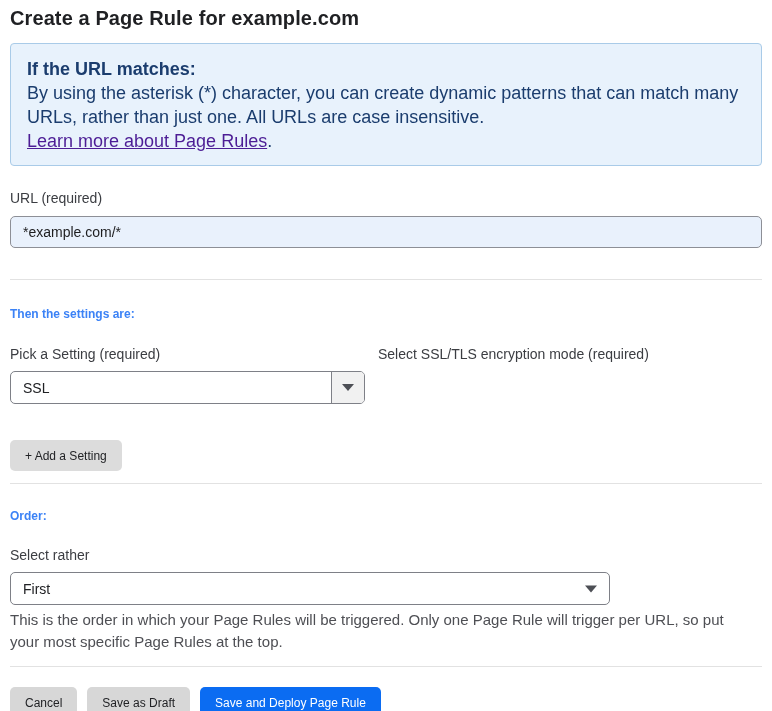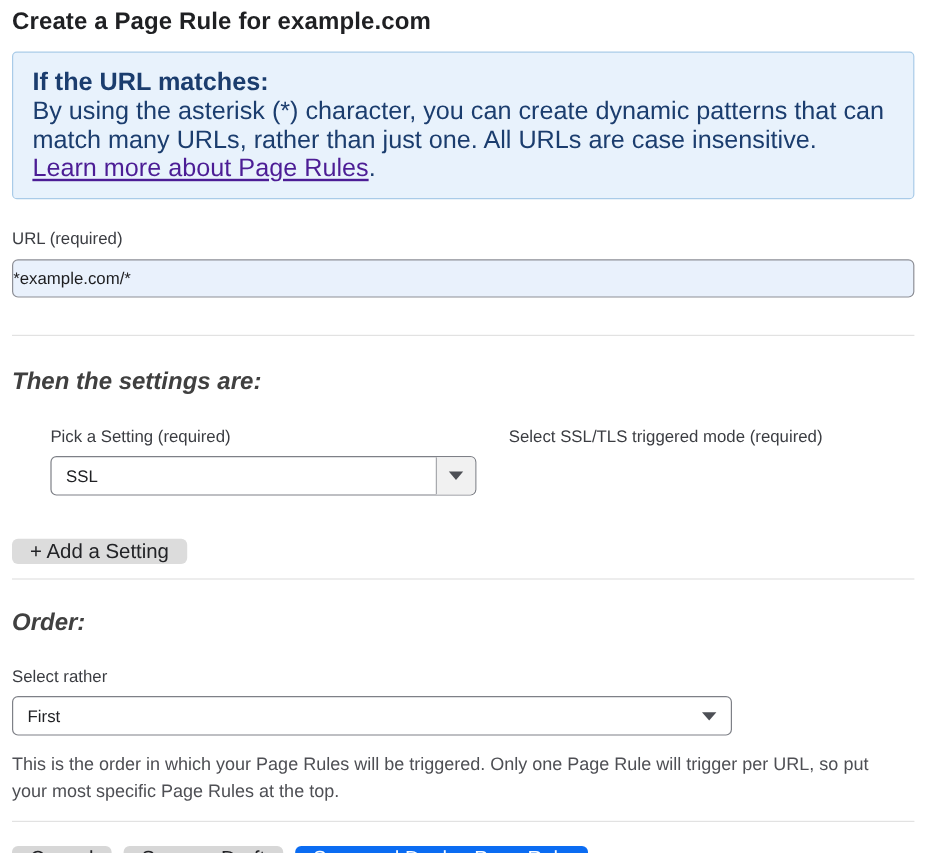--- a/index.html
+++ b/index.html
@@ -18,21 +18,21 @@
     color: #1f2023;
     letter-spacing: 0.1px;
   }
   .info-box {
     margin-top: 13px;
     background: #e8f2fc;
     border: 1px solid #a9cbe8;
     border-radius: 4px;
     padding: 13px 16px 12px 16px;
     color: #1b3d6e;
-    font-size: 21px;
+    font-size: 18px;
     line-height: 24px;
   }
   .info-box .info-heading { font-weight: 700; }
   .info-box a.info-link {
     color: #4c1d95;
     text-decoration: underline;
     cursor: pointer;
   }
   .field-label {
     font-size: 14px;
@@ -40,46 +40,44 @@
     line-height: 18px;
   }
   .url-label { margin-top: 23px; }
   .url-input {
     margin-top: 9px;
     width: 752px;
     height: 32px;
     background: #e9f1fc;
     border: 1px solid #8d8f96;
     border-radius: 5px;
-    padding: 0 0;
+    padding: 0 12px;
     font-family: "Liberation Sans", "DejaVu Sans", sans-serif;
     font-size: 14px;
     color: #1d1d1f;
     outline: none;
   }
   hr.divider {
     border: none;
     border-top: 1px solid #e2e2e2;
     height: 0;
   }
   .hr-1 { margin-top: 31px; }
   .hr-2 { margin-top: 12px; }
   .hr-3 { margin-top: 13px; }
   .section-heading {
-    font-size: 20px;
+    font-size: 12px;
     font-weight: 700;
-    color: #404040;
-    font-style: italic;
+    color: #3b82f6;
   }
   .settings-heading { margin-top: 27px; }
   .selects-row {
     margin-top: 24px;
     display: flex;
-    gap: 27px;
-    margin-left: 32px;
+    gap: 13px;
   }
   .col-setting { width: 355px; }
   .col-mode { width: 287px; }
   .select-box {
     margin-top: 8px;
     height: 33px;
     border: 1px solid #7e8087;
     border-radius: 5px;
     background: #ffffff;
     display: flex;
@@ -108,37 +106,37 @@
   }
   .select-arrow-inline {
     position: absolute;
     right: 12px;
     top: 50%;
     transform: translateY(-50%);
   }
   .btn {
     border: none;
     border-radius: 5px;
-    height: 21px;
+    height: 31px;
     padding: 0 15px;
     font-family: "Liberation Sans", "DejaVu Sans", sans-serif;
-    font-size: 17px;
+    font-size: 12px;
     cursor: pointer;
     display: inline-flex;
     align-items: center;
     justify-content: center;
   }
   .btn-gray { background: #d7d7d7; color: #222326; }
   .btn-blue { background: #0b6cf2; color: #ffffff; }
   .add-setting-btn { margin-top: 36px; background: #dcdcdc; }
   .order-heading { margin-top: 25px; }
   .order-label { margin-top: 23px; }
   .order-select { width: 600px; }
   .order-help {
-    margin-top: 14px;
+    margin-top: 4px;
     font-size: 15px;
     line-height: 22px;
     color: #4e4f54;
     max-width: 745px;
   }
   .footer-actions {
     margin-top: 20px;
     display: flex;
     gap: 10px;
   }
@@ -167,21 +165,21 @@
   <div class="col-setting">
     <div class="field-label">Pick a Setting (required)</div>
     <div class="select-box">
       <span class="select-value">SSL</span>
       <span class="select-arrow-seg">
         <span class="tri-down"></span>
       </span>
     </div>
   </div>
   <div class="col-mode">
-    <div class="field-label">Select SSL/TLS triggered mode (required)</div>
+    <div class="field-label">Select SSL/TLS encryption mode (required)</div>
   </div>
 </div>
 
 <button class="btn btn-gray add-setting-btn">+ Add a Setting</button>
 
 <hr class="divider hr-2">
 
 <h2 class="section-heading order-heading">Order:</h2>
 
 <div class="field-label order-label">Select rather</div>

